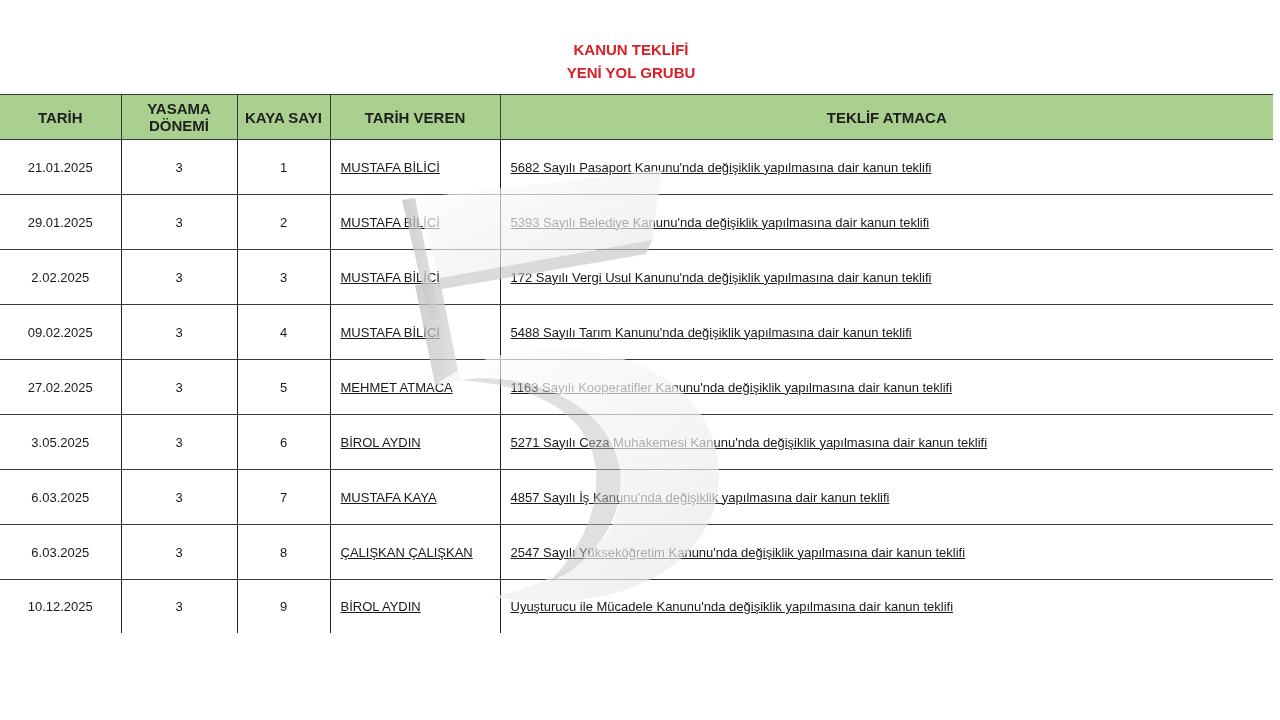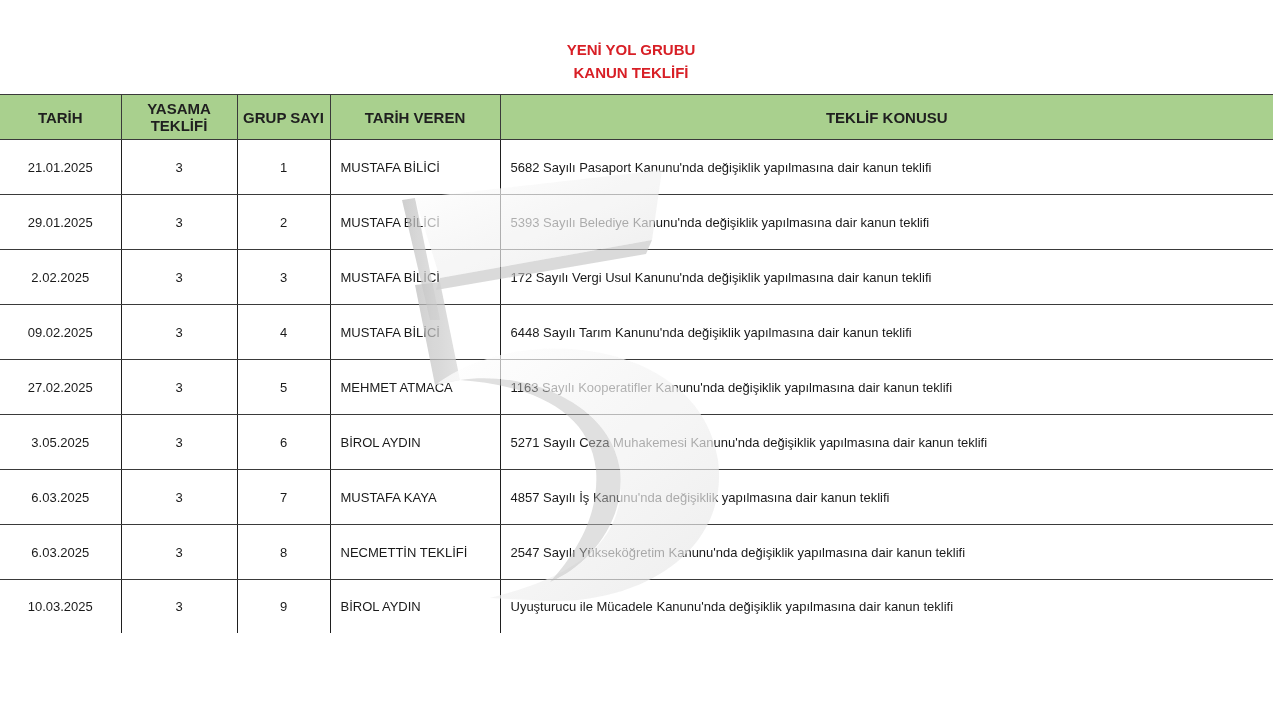--- a/index.html
+++ b/index.html
@@ -25,50 +25,50 @@
     }
     .sheet th:last-child { border-right: none; }
     .sheet td {
       height: 54px; font-size: 13px; padding: 0;
       border-bottom: 1.5px solid #3a3a3a; border-right: 1px solid #1f1f1f;
       white-space: nowrap; overflow: hidden;
     }
     .sheet td:last-child { border-right: none; }
     .sheet tr.last td { border-bottom: none; height: 53px; }
     .c { text-align: center; }
-    .l { text-align: left; padding-left: 10px !important; }
+    .l { text-align: left; padding-left: 10px !important; text-decoration: underline; }
     .topic { font-size: 12px; margin-left: 28px; }
     .watermark {
       position: absolute; left: 400px; top: 170px; width: 330px; height: 440px;
       pointer-events: none; opacity: 0.9;
     }
   </style>
 </head>
 <body>
 
 <div class="title-block">
+  <div>KANUN TEKLİFİ</div>
   <div>YENİ YOL GRUBU</div>
-  <div>KANUN TEKLİFİ</div>
 </div>
 
 <table class="sheet">
   <colgroup>
     <col style="width:121px">
     <col style="width:116px">
     <col style="width:93px">
     <col style="width:170px">
     <col style="width:773px">
   </colgroup>
   <thead>
     <tr>
       <th>TARİH</th>
-      <th>YASAMA TEKLİFİ</th>
-      <th>GRUP SAYI</th>
+      <th>YASAMA DÖNEMİ</th>
+      <th>KAYA SAYI</th>
       <th>TARİH VEREN</th>
-      <th>TEKLİF KONUSU</th>
+      <th>TEKLİF ATMACA</th>
     </tr>
   </thead>
   <tbody>
     <tr>
       <td class="c">21.01.2025</td>
       <td class="c">3</td>
       <td class="c">1</td>
       <td class="l">MUSTAFA BİLİCİ</td>
       <td class="l topic">5682 Sayılı Pasaport Kanunu'nda değişiklik yapılmasına dair kanun teklifi</td>
     </tr>
@@ -84,21 +84,21 @@
       <td class="c">3</td>
       <td class="c">3</td>
       <td class="l">MUSTAFA BİLİCİ</td>
       <td class="l topic">172 Sayılı Vergi Usul Kanunu'nda değişiklik yapılmasına dair kanun teklifi</td>
     </tr>
     <tr>
       <td class="c">09.02.2025</td>
       <td class="c">3</td>
       <td class="c">4</td>
       <td class="l">MUSTAFA BİLİCİ</td>
-      <td class="l topic">6448 Sayılı Tarım Kanunu'nda değişiklik yapılmasına dair kanun teklifi</td>
+      <td class="l topic">5488 Sayılı Tarım Kanunu'nda değişiklik yapılmasına dair kanun teklifi</td>
     </tr>
     <tr>
       <td class="c">27.02.2025</td>
       <td class="c">3</td>
       <td class="c">5</td>
       <td class="l">MEHMET ATMACA</td>
       <td class="l topic">1163 Sayılı Kooperatifler Kanunu'nda değişiklik yapılmasına dair kanun teklifi</td>
     </tr>
     <tr>
       <td class="c">3.05.2025</td>
@@ -111,25 +111,25 @@
       <td class="c">6.03.2025</td>
       <td class="c">3</td>
       <td class="c">7</td>
       <td class="l">MUSTAFA KAYA</td>
       <td class="l topic">4857 Sayılı İş Kanunu'nda değişiklik yapılmasına dair kanun teklifi</td>
     </tr>
     <tr>
       <td class="c">6.03.2025</td>
       <td class="c">3</td>
       <td class="c">8</td>
-      <td class="l">NECMETTİN TEKLİFİ</td>
+      <td class="l">ÇALIŞKAN ÇALIŞKAN</td>
       <td class="l topic">2547 Sayılı Yükseköğretim Kanunu'nda değişiklik yapılmasına dair kanun teklifi</td>
     </tr>
     <tr class="last">
-      <td class="c">10.03.2025</td>
+      <td class="c">10.12.2025</td>
       <td class="c">3</td>
       <td class="c">9</td>
       <td class="l">BİROL AYDIN</td>
       <td class="l topic">Uyuşturucu ile Mücadele Kanunu'nda değişiklik yapılmasına dair kanun teklifi</td>
     </tr>
   </tbody>
 </table>
 
 <svg class="watermark" viewBox="0 0 330 440" xmlns="http://www.w3.org/2000/svg">
   <defs>

